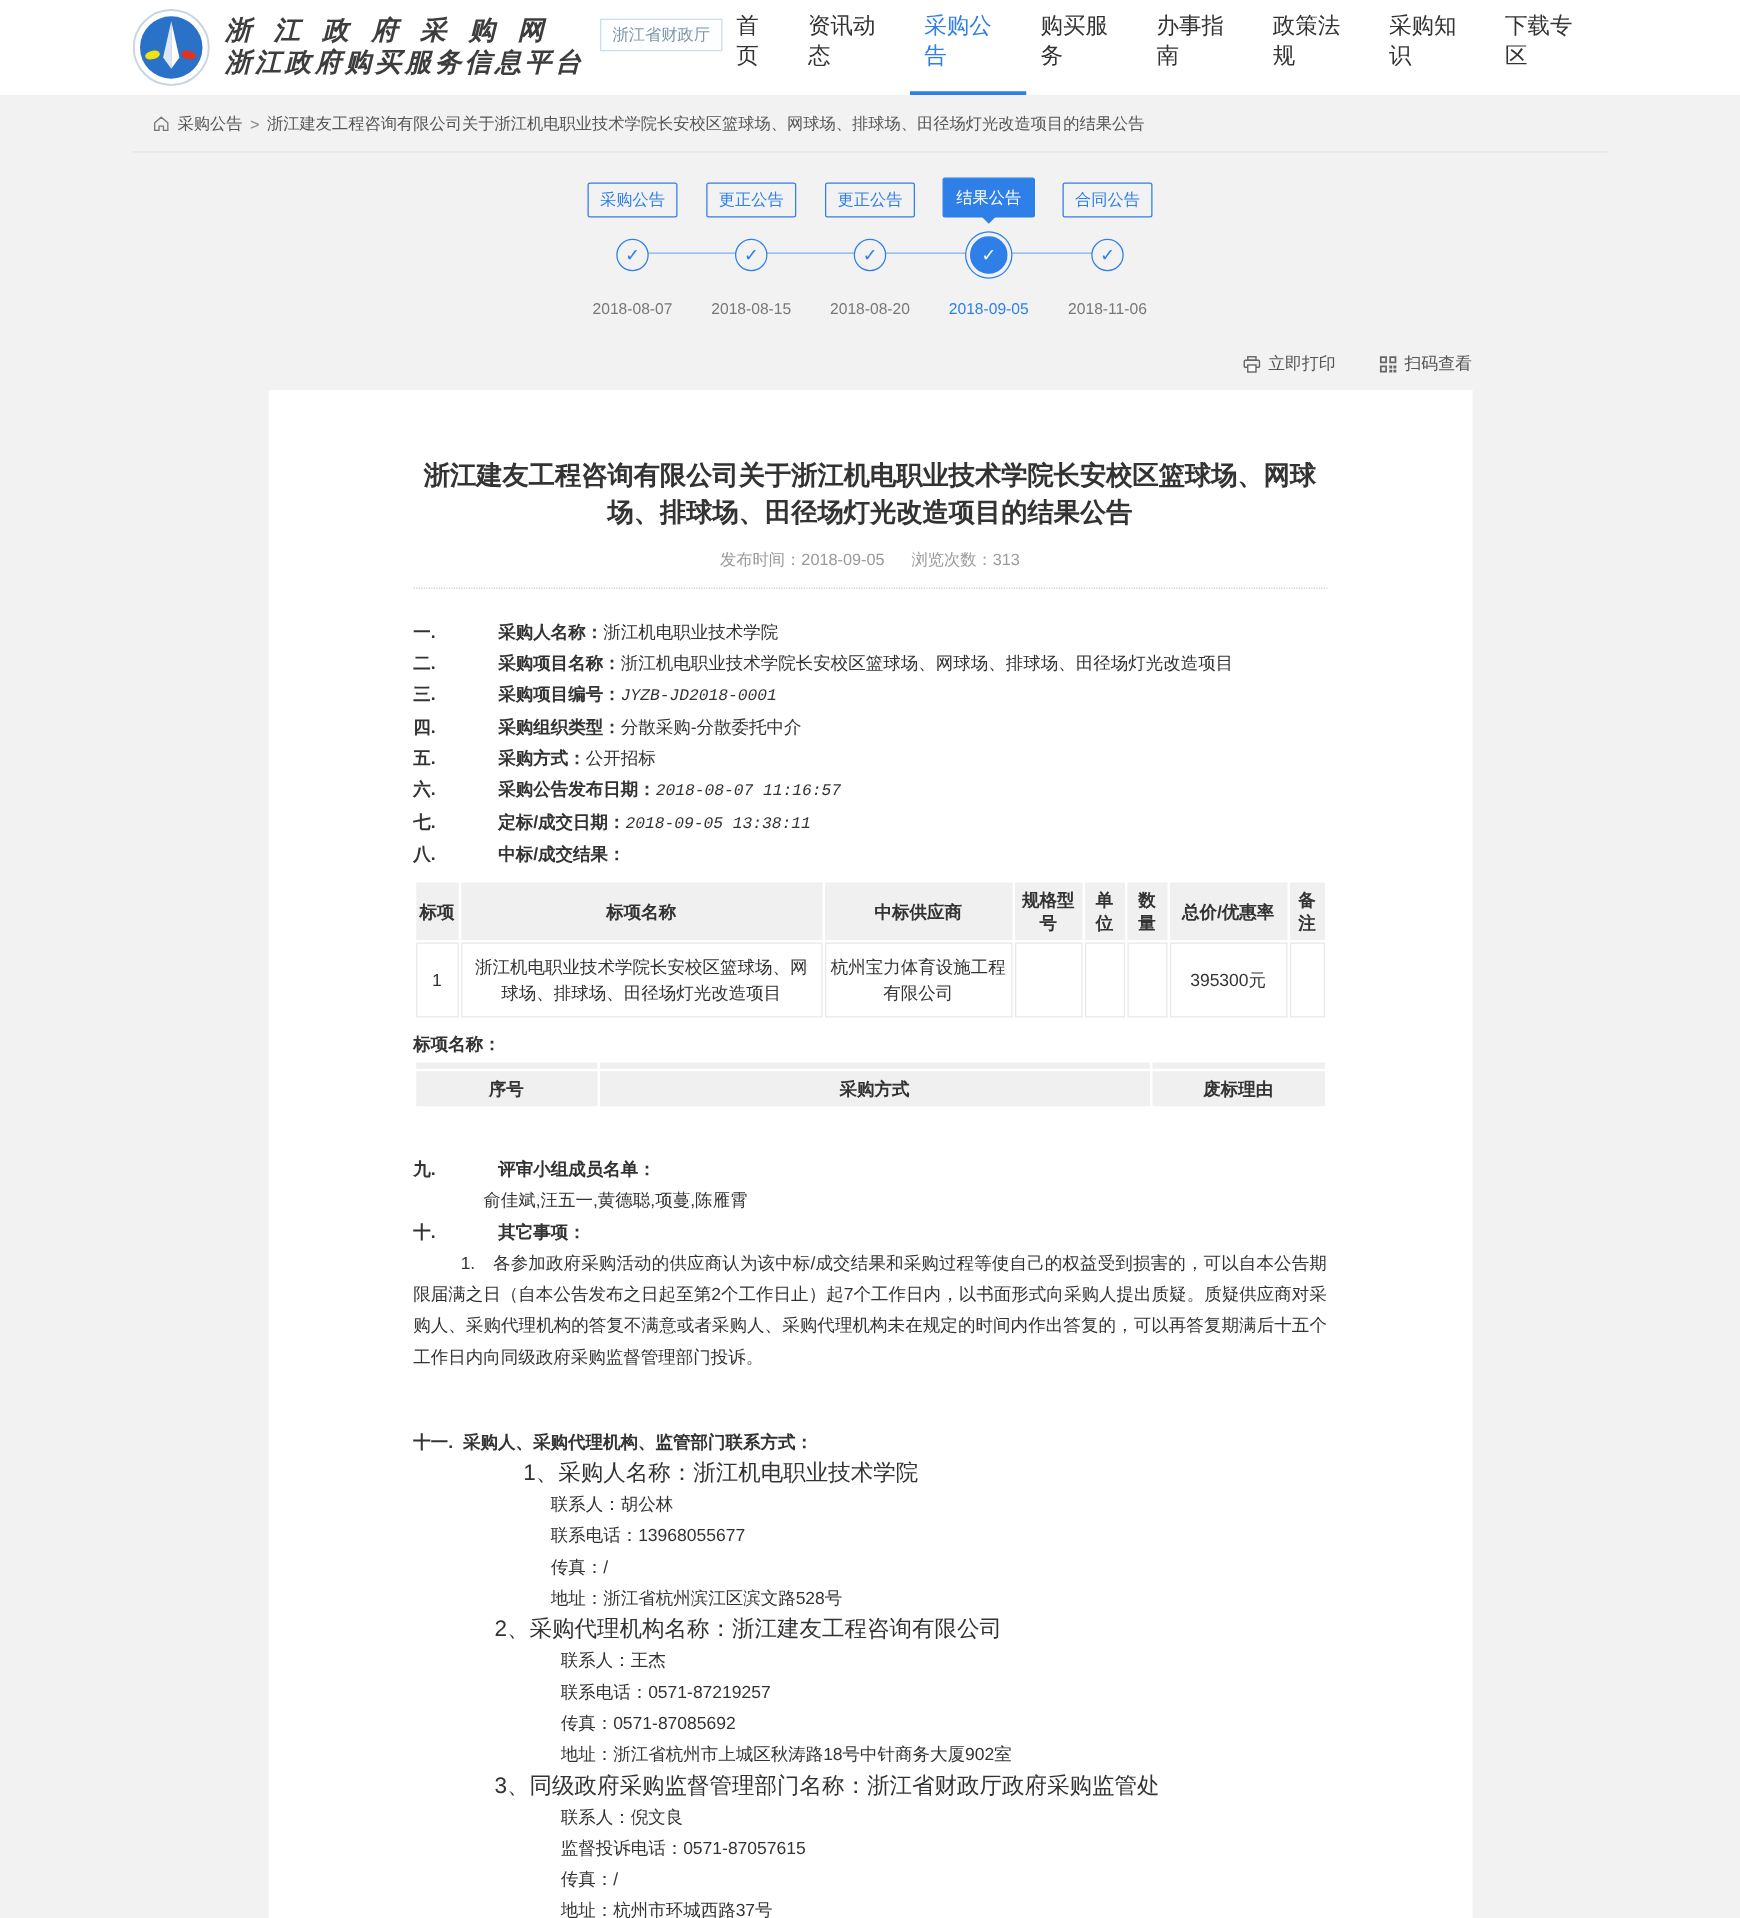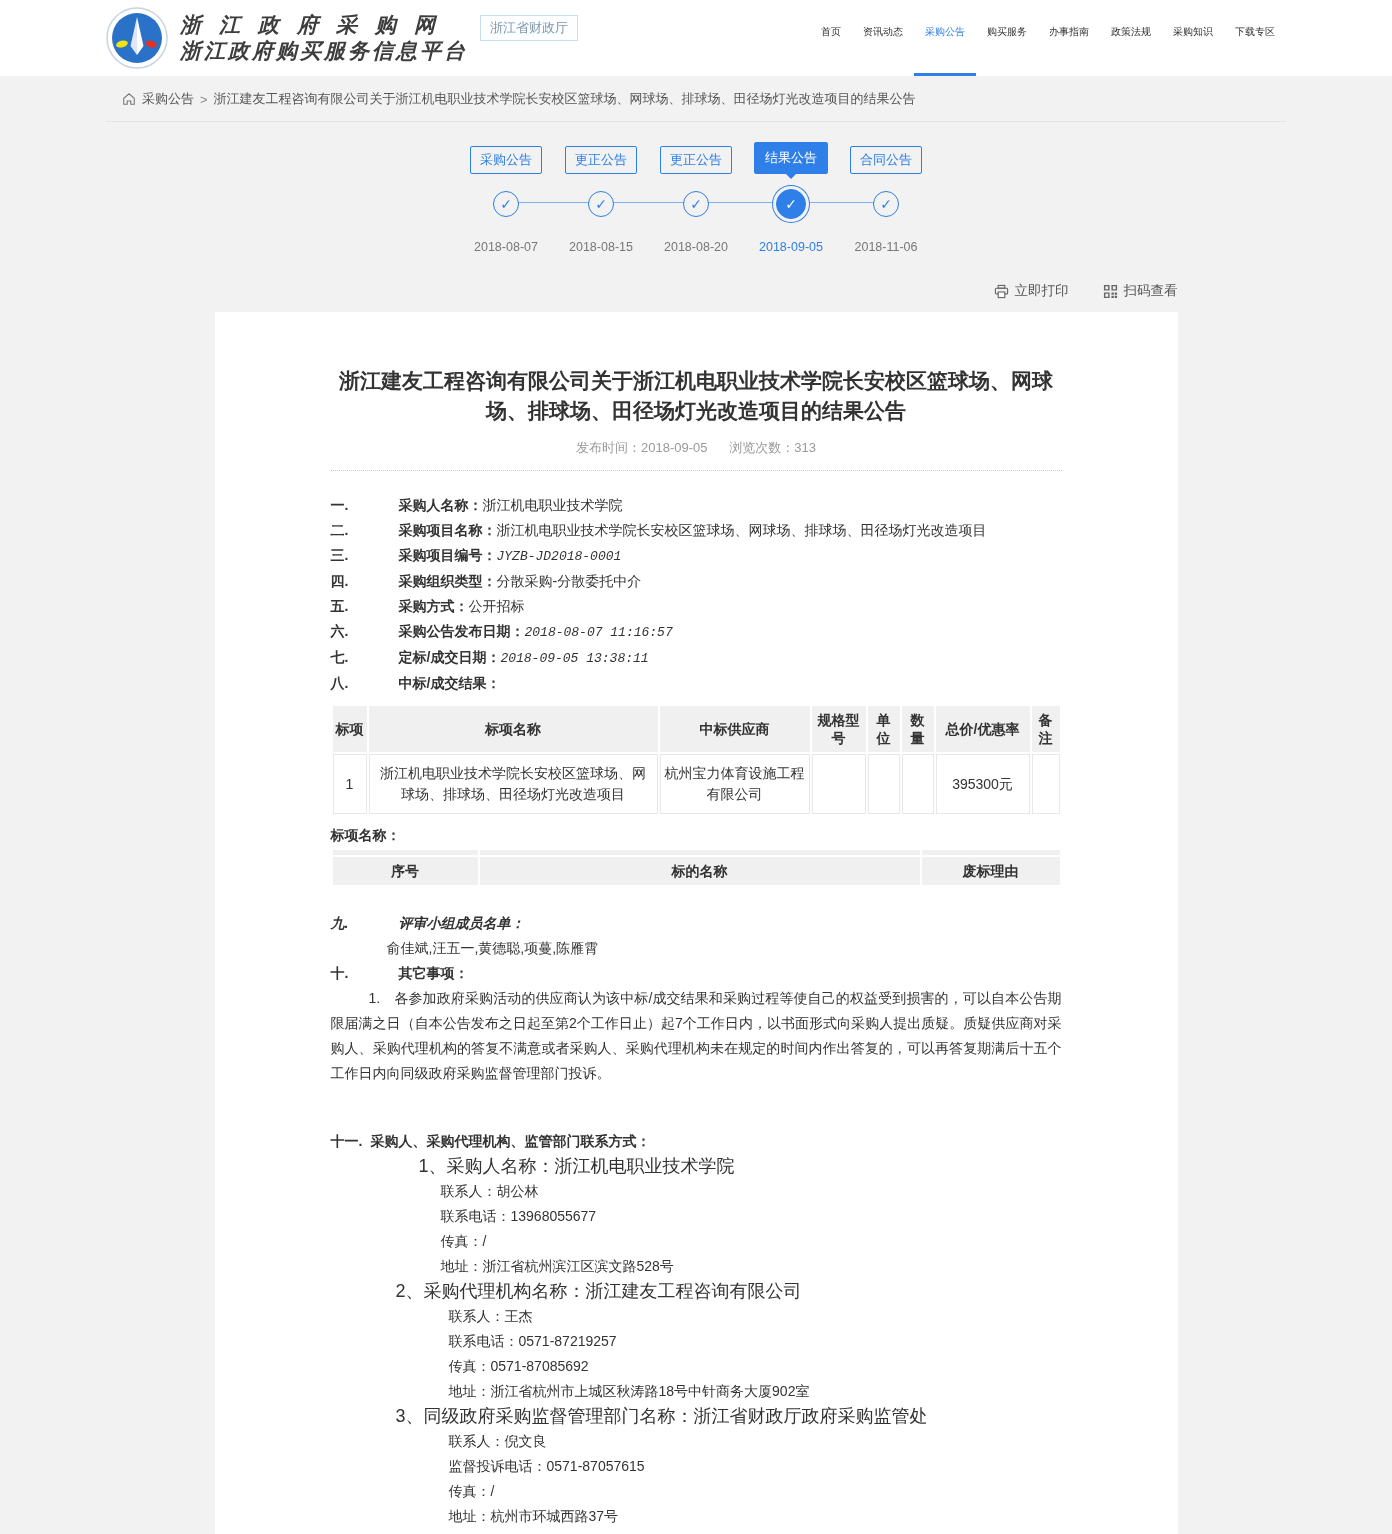--- a/index.html
+++ b/index.html
@@ -8,21 +8,21 @@
 
   
   .header-bar { background:#fff; height:76px; }
   .header-inner { width:1180px; height:100%; margin:0 auto; display:flex; align-items:center; }
   .logo-wrap { width:62px; height:62px; flex:0 0 auto; margin-right:12px; cursor:pointer; }
   .site-title-block { line-height:1.25; white-space:nowrap;font-style:italic; }
   .site-title-1 { font-size:21px; font-weight:bold; letter-spacing:18px; color:#3d3d3d; }
   .site-title-2 { font-size:21px; font-weight:bold; letter-spacing:3px; color:#3d3d3d; }
   .badge { margin-left:12px; transform:translateY(-10px); border:1px solid #c7ddf0; background:#fdfeff; color:#7d96ab; font-size:13px; padding:3px 9px; white-space:nowrap; }
   .nav { margin-left:auto; display:flex; height:100%; }
-  .nav-item { display:flex; align-items:center; padding:12px 11px; font-size:10px; color:#333; text-decoration:none; cursor:pointer; border-bottom:3px solid transparent; padding-top:3px; }
+  .nav-item { display:flex; align-items:center; padding:12px 11px; font-size:18px; color:#333; text-decoration:none; cursor:pointer; border-bottom:3px solid transparent; padding-top:3px; }
   .nav-item.active { color:#2e7fe8; border-bottom-color:#2e7fe8; }
 
   
   .breadcrumb-bar { background:#f2f2f2; }
   .breadcrumb-inner { width:1180px; margin:0 auto; padding:14px 0 13px 16px; border-bottom:1px solid #e4e4e4; font-size:13px; color:#555; display:flex; align-items:center; gap:6px; white-space:nowrap; overflow:hidden; }
   .breadcrumb-inner a { color:#555; text-decoration:none; cursor:pointer; }
   .crumb-sep { color:#888; }
 
   
   .timeline { width:475px; margin:24px auto 0; }
@@ -58,21 +58,21 @@
   .item-label { font-weight:bold; }
   .mono { font-family:"Liberation Mono","DejaVu Sans Mono",monospace; font-size:13px;font-style:italic; }
 
   table { width:100%; border-spacing:2px; border-collapse:separate; font-size:14px; }
   .result-table { margin-top:8px; }
   th { background:#f0f0f0; font-weight:bold; text-align:center; padding:5px 3px; line-height:18px; color:#333; }
   td { border:1px solid #e8e8e8; text-align:center; padding:8px 4px; line-height:21px; }
   .fail-label { font-size:14px; font-weight:bold; line-height:26px; margin-top:6px; }
   .fail-table td.strip { border:none; background:#f0f0f0; padding:0; height:5px; }
 
-  .section-gap { margin-top:24px;font-style:italic; }
+  .section-gap { margin-top:36px; }
   .review-names { font-size:14px; line-height:25px; padding-left:56px; }
   .para { font-size:14px; line-height:25px; text-indent:38px; text-align:justify; }
 
   .contacts { margin-top:42px; }
   .contacts-heading { font-size:14px; font-weight:bold; line-height:26px; }
   .contacts-heading .h-num { margin-right:8px; }
   .contact-title { font-size:18px; line-height:25px; }
   .contact-title.lv1 { padding-left:88px; }
   .contact-title.lv2 { padding-left:65px; }
   .contact-line { font-size:14px; line-height:25px; }
@@ -255,21 +255,21 @@
         <col>
       </colgroup>
     <tbody>
       <tr>
           <td class="strip"></td>
           <td class="strip"></td>
           <td class="strip"></td>
         </tr>
       <tr>
         <th>序号</th>
-        <th>标的名称</th>
+        <th>采购方式</th>
         <th>废标理由</th>
       </tr>
     </tbody>
   </table>
 
   <div class="doc-item section-gap"><span class="item-num">九.</span><span class="item-label">评审小组成员名单：</span></div>
   <div class="review-names">俞佳斌,汪五一,黄德聪,项蔓,陈雁霄</div>
 
   <div class="doc-item"><span class="item-num">十.</span><span class="item-label">其它事项：</span></div>
   <p class="para">1.　各参加政府采购活动的供应商认为该中标/成交结果和采购过程等使自己的权益受到损害的，可以自本公告期限届满之日（自本公告发布之日起至第2个工作日止）起7个工作日内，以书面形式向采购人提出质疑。质疑供应商对采购人、采购代理机构的答复不满意或者采购人、采购代理机构未在规定的时间内作出答复的，可以再答复期满后十五个工作日内向同级政府采购监督管理部门投诉。</p>

